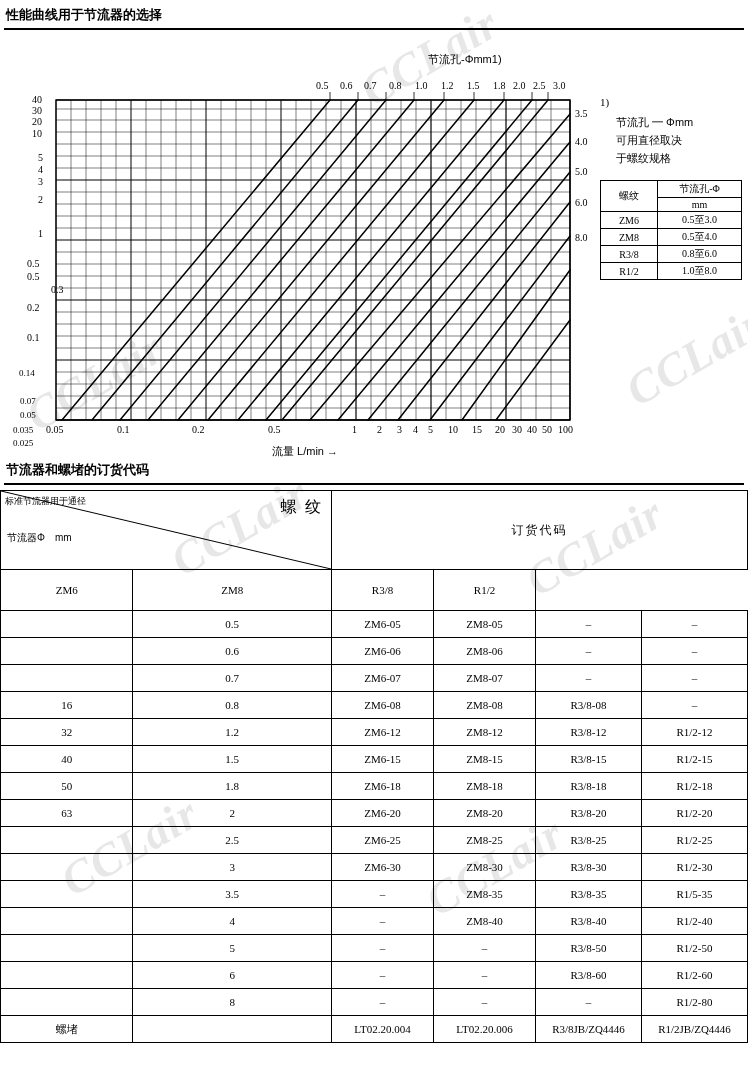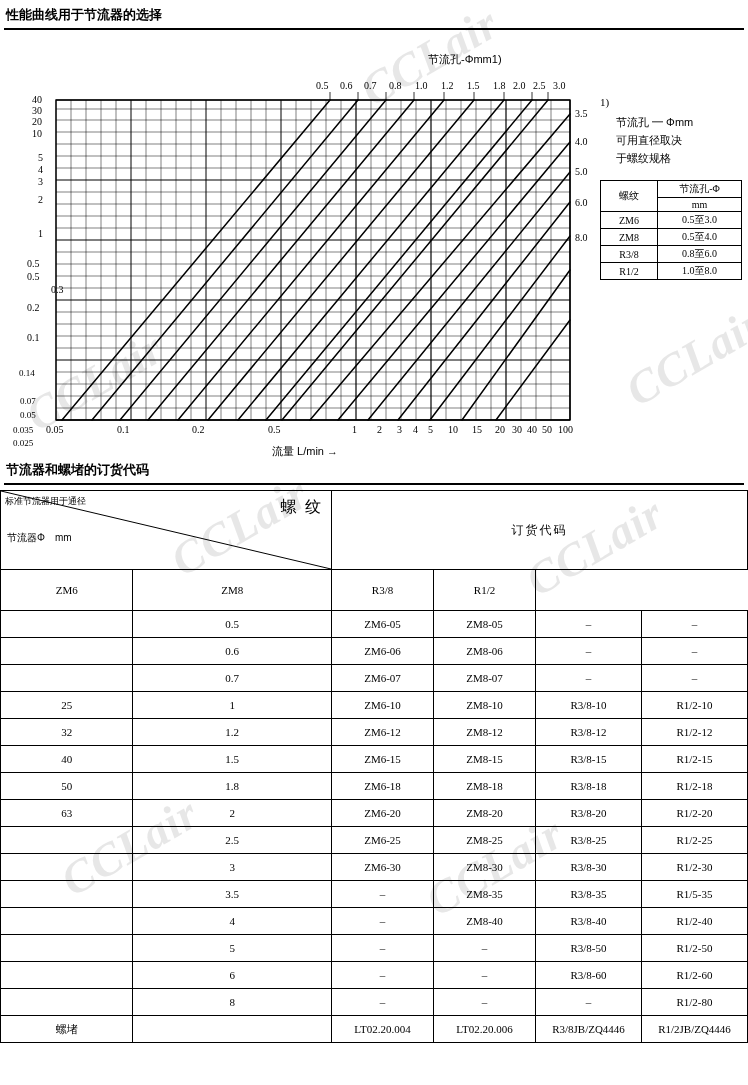--- a/index.html
+++ b/index.html
@@ -417,26 +417,26 @@
       </tr>
       <tr>
         <td style="height:26px;"></td>
         <td>0.7</td>
         <td>ZM6-07</td>
         <td>ZM8-07</td>
         <td>–</td>
         <td>–</td>
       </tr>
       <tr>
-        <td style="height:26px;">25</td>
-        <td>1</td>
-        <td>ZM6-10</td>
-        <td>ZM8-10</td>
-        <td>R3/8-10</td>
-        <td>R1/2-10</td>
+        <td style="height:26px;">16</td>
+        <td>0.8</td>
+        <td>ZM6-08</td>
+        <td>ZM8-08</td>
+        <td>R3/8-08</td>
+        <td>–</td>
       </tr>
       <tr>
         <td style="height:26px;">32</td>
         <td>1.2</td>
         <td>ZM6-12</td>
         <td>ZM8-12</td>
         <td>R3/8-12</td>
         <td>R1/2-12</td>
       </tr>
       <tr>

